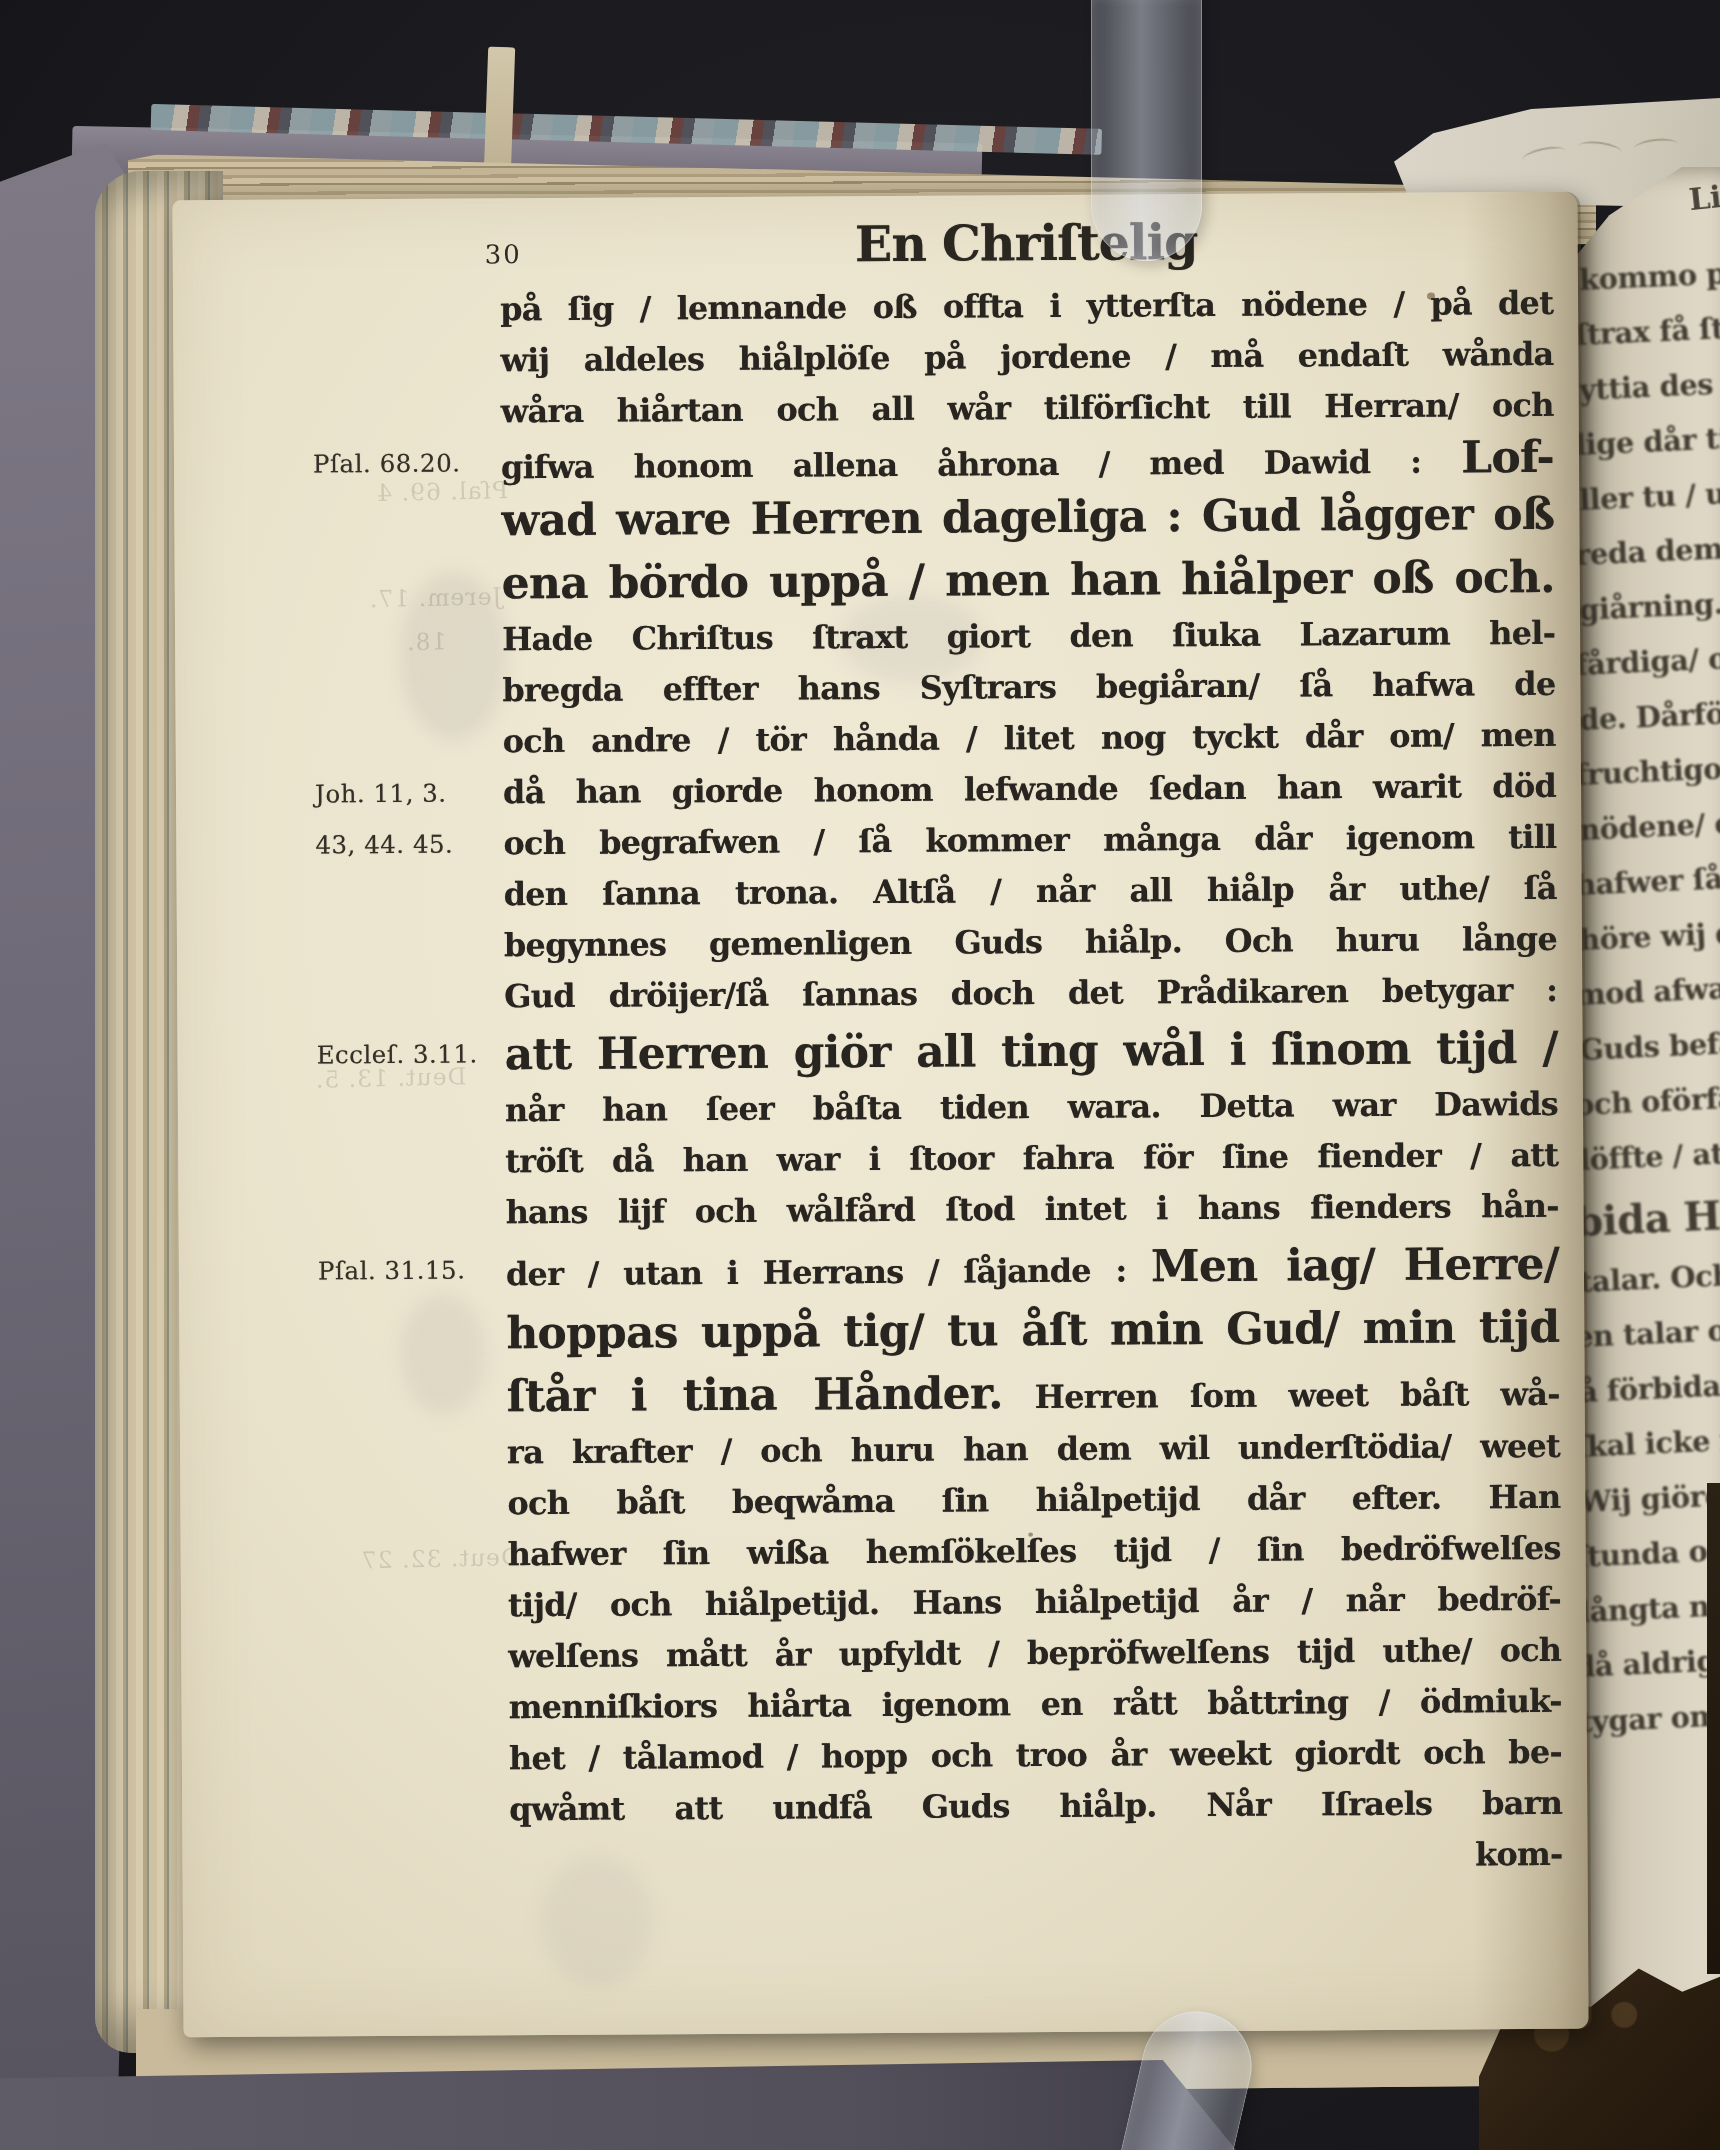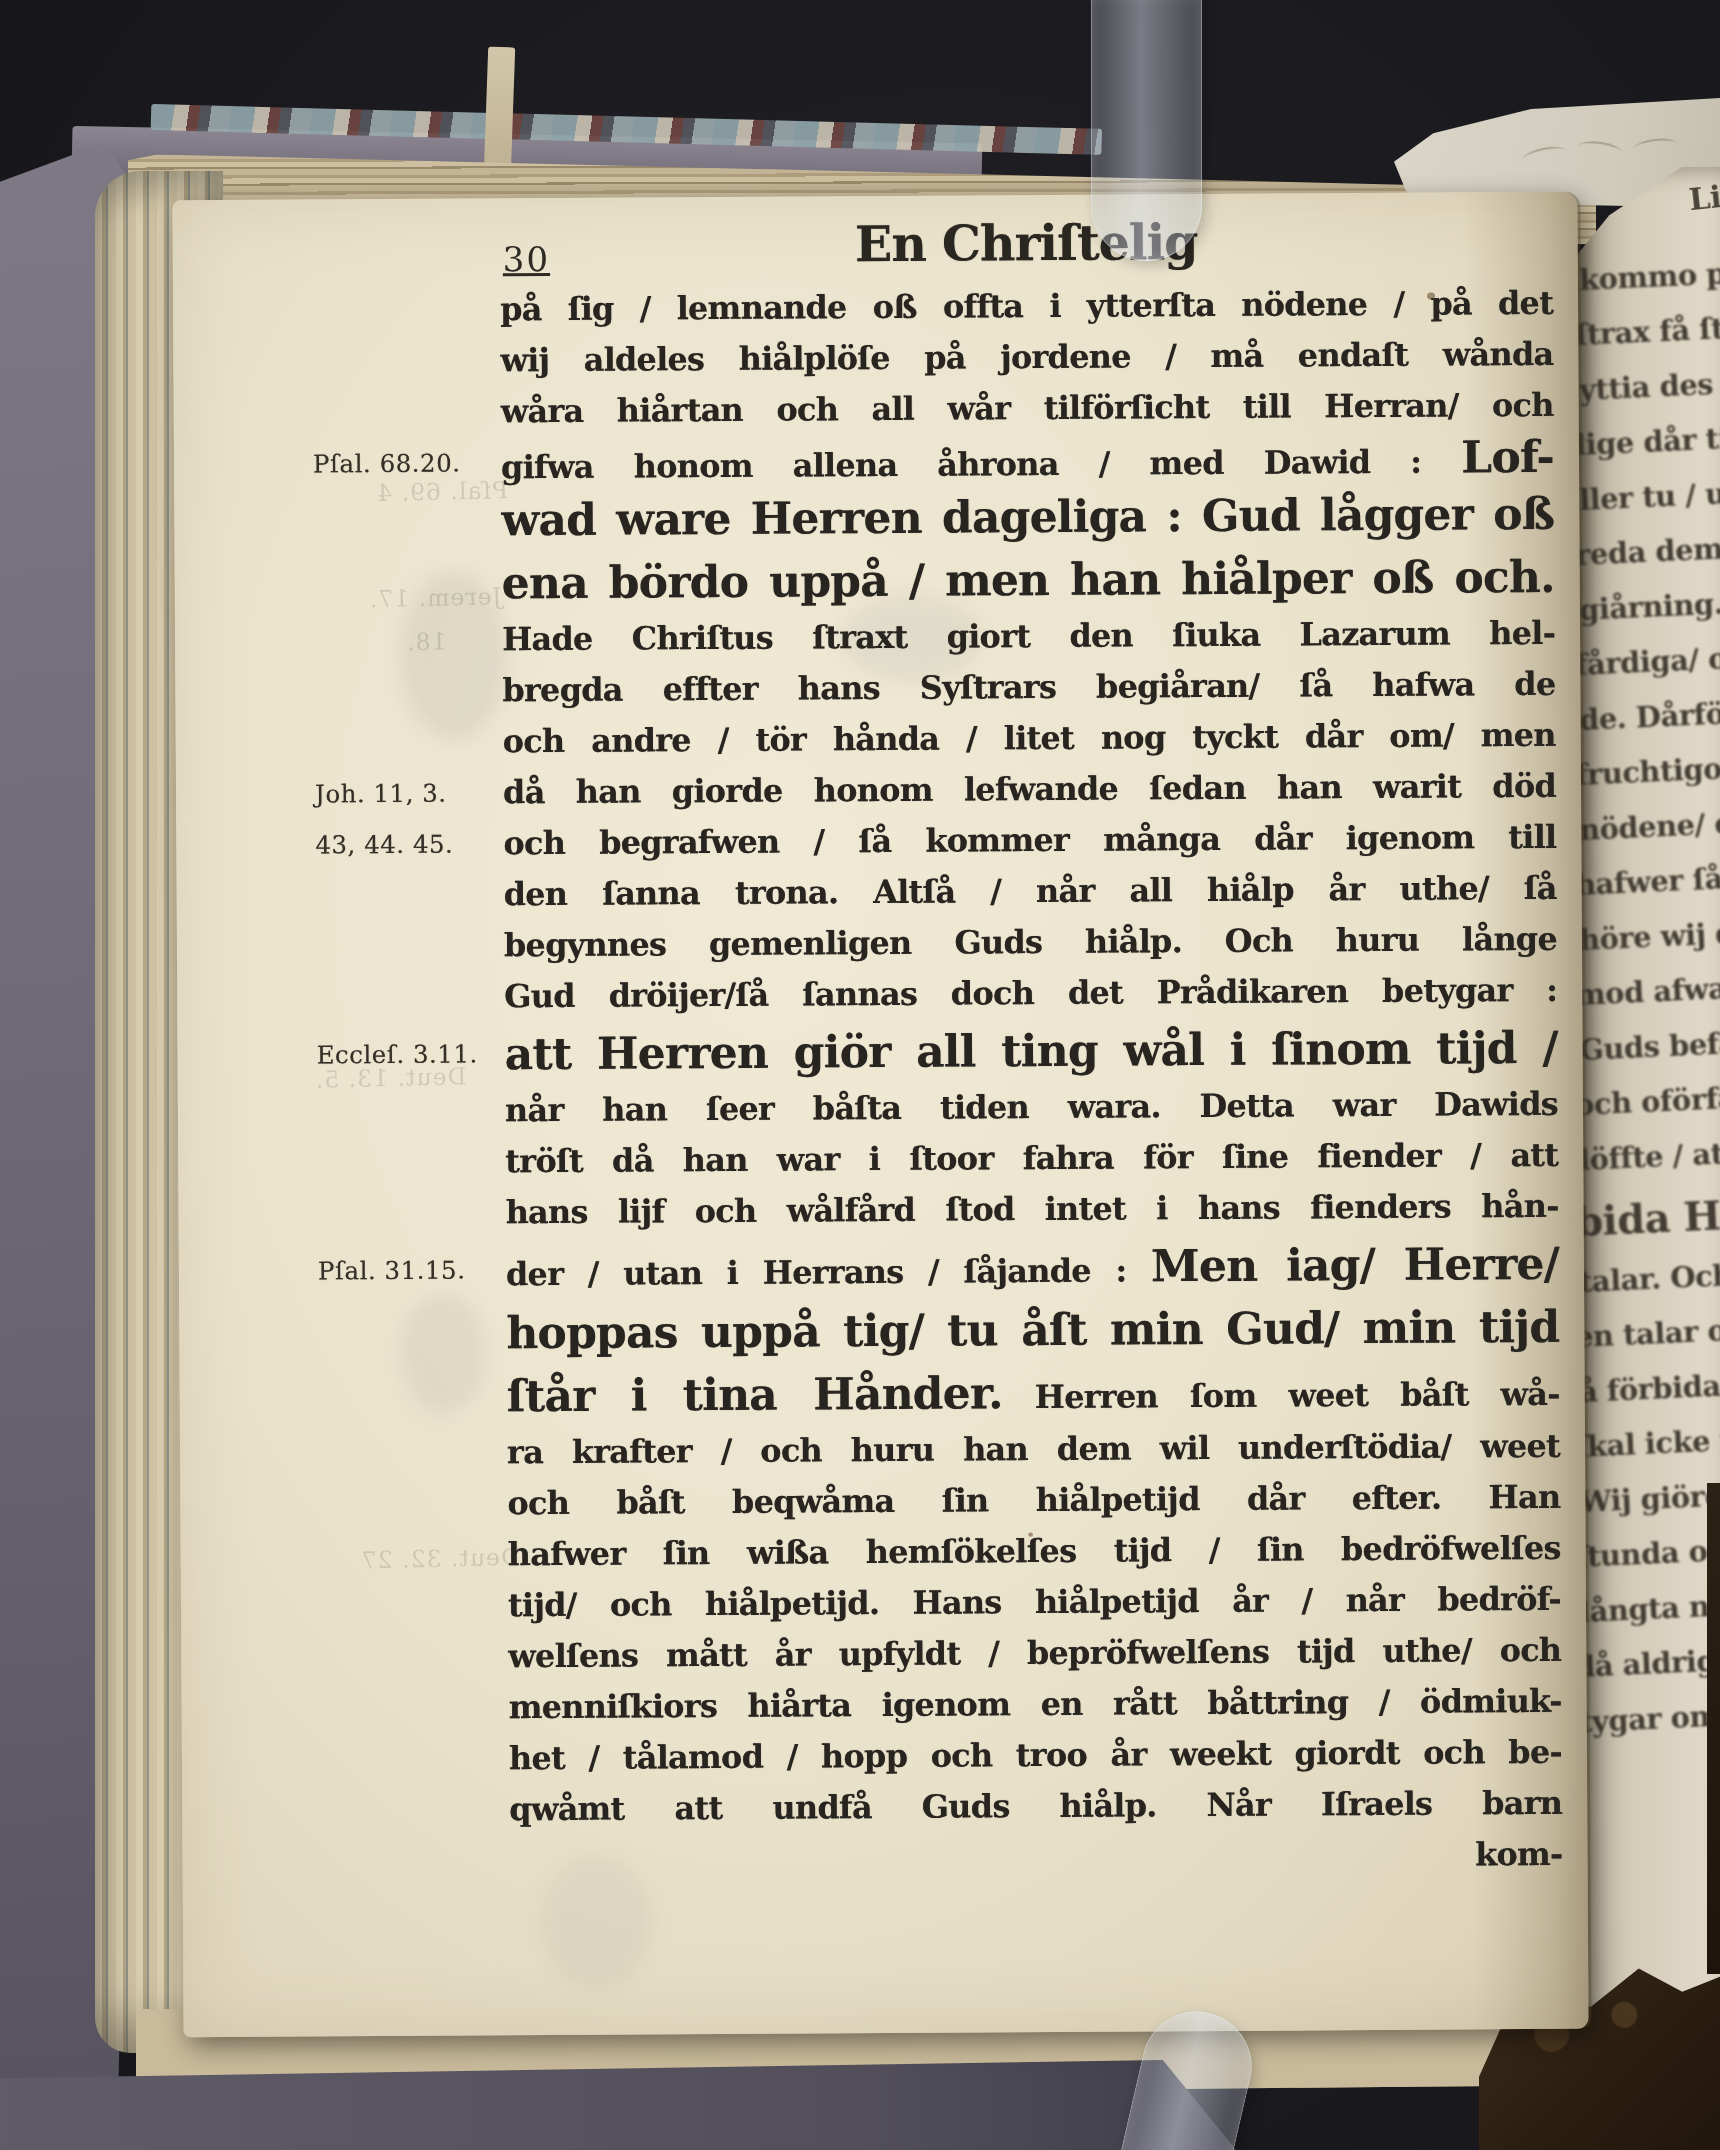--- a/index.html
+++ b/index.html
@@ -42,21 +42,21 @@
   .gutter-shadow{right:-3.1px;top:0;width:118px;height:100%;
     background:linear-gradient(90deg,rgba(110,90,55,0) 0%,rgba(100,82,48,.22) 70%,rgba(80,64,36,.34) 100%);
     border-radius:0 15.3px 11.2px 0;}
   .smudge{border-radius:50%;filter:blur(9.2px);}
   .sm1{left:225px;top:373px;width:107px;height:169px;background:rgba(95,95,110,.10);}
   .sm2{left:665px;top:399px;width:143px;height:87px;background:rgba(95,95,110,.08);}
   .sm3{left:220px;top:1094px;width:87px;height:123px;background:rgba(95,95,110,.09);}
   .sm4{left:358px;top:1657px;width:112px;height:133px;background:rgba(95,95,110,.07);}
   .speck{width:8.2px;height:7.2px;border-radius:50%;background:#6b5432;opacity:.6;}
   .sp1{left:1254px;top:100px;} .sp2{left:846px;top:1336px;transform:scale(.6);}
-  .folio{left:330px;top:41px;font-size:34px;letter-spacing:2px;color:#2e2a24;text-decoration:underline;}
+  .folio{left:312px;top:41px;font-size:26px;letter-spacing:2px;color:#2e2a24;}
   .header{left:327px;top:19.4px;width:1053px;text-align:center;font-size:49px;font-weight:bold;
     letter-spacing:-1px;color:#2a2620;text-shadow:0 0 1px rgba(42,38,32,.55);}
   .body-col{left:327px;top:86px;width:1053px;}
   .ln{position:relative;height:51px;line-height:51px;font-weight:bold;letter-spacing:-0.8px;
     text-align:justify;text-align-last:justify;white-space:nowrap;color:#282420;
     text-shadow:0 0 0.8px rgba(40,36,30,.5);}
   .ln.lg{height:63px;line-height:63px;}
   .ln.right{text-align-last:right;}
   .s-n{font-size:32px;} .s-l{font-size:44px;}
   .mnote{position:absolute;left:-188px;top:0;width:180px;font-weight:normal;font-size:24.5px;

